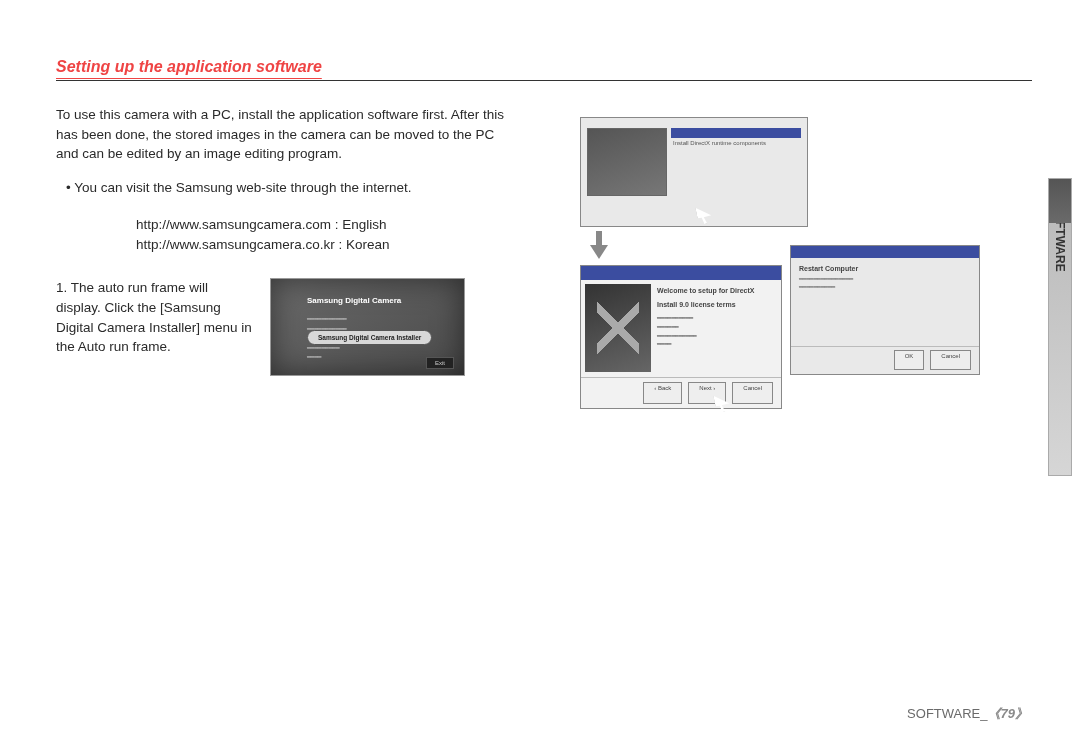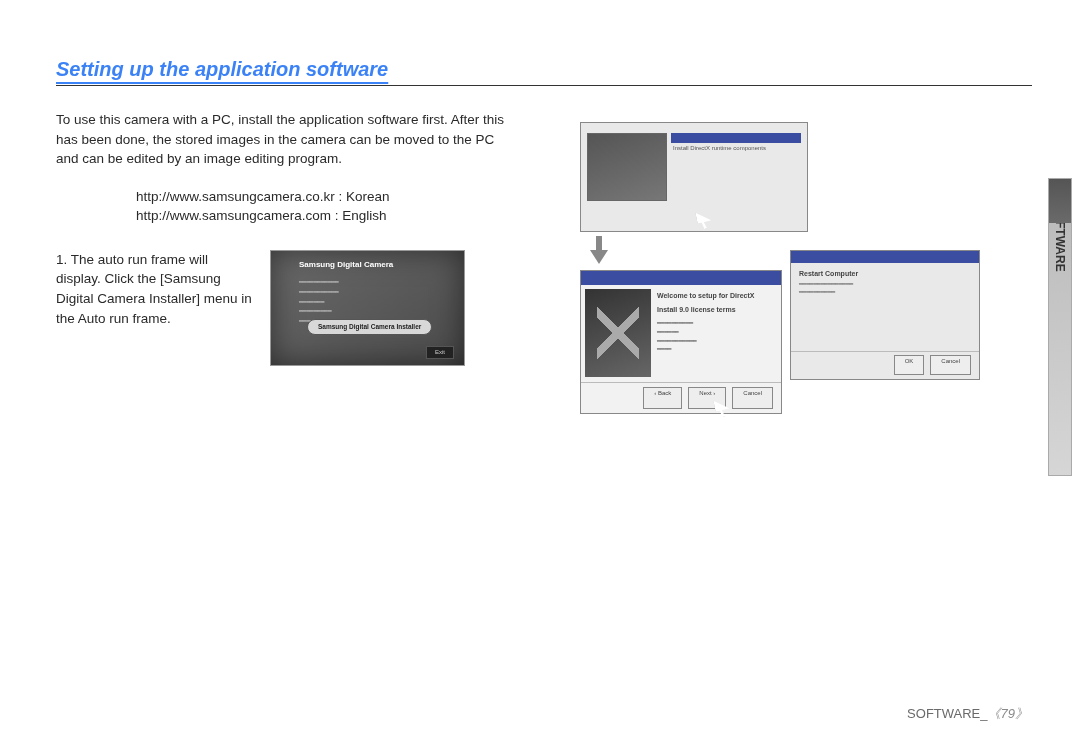--- a/index.html
+++ b/index.html
@@ -5,47 +5,48 @@
   html,body{margin:0;padding:0;background:#fff;}
   body{
     width:1080px;height:745px;
     font-family:Arial,Helvetica,sans-serif;
     color:#222;
     position:relative;
     box-sizing:border-box;
     padding:48px 48px 0 56px;
   }
   .title{
-    font-size:20px;
+    font-size:16px;
     font-style:italic;
     font-weight:bold;
-    color:#3b82f6;
+    color:#ef4444;
     text-decoration:underline;
     text-underline-offset:6px;
     border-bottom:1px solid #333;
     padding-bottom:4px;
     margin:10px 0 24px 0;
   }
   .cols{display:flex;gap:48px;}
   .col{flex:1;font-size:13.5px;line-height:1.45;color:#2a2a2a;}
   .col p{margin:0 0 14px 0;}
   .bullet{padding-left:10px;}
   .urls{padding:4px 0 20px 80px;}
 
   .step1{display:flex;gap:14px;align-items:flex-start;margin-top:4px;}
   .step1-text{width:200px;}
 
   .autorun-box{
-    width:195px;height:116px;
+    width:195px;height:98px;
     background:linear-gradient(145deg,#6a6a6a,#4a4a4a);
     border:1px solid #999;
     box-shadow:inset 0 0 30px rgba(0,0,0,.5);
     position:relative;
     color:#fff;
     font-size:7px;
+    padding:8px;
     box-sizing:border-box;
   }
   .autorun-box .hdr{font-weight:bold;font-size:8px;margin:8px 0 8px 28px;}
   .autorun-box .lines{margin-left:28px;line-height:1.6;color:#ccc;font-size:6px;}
   .autorun-box .btn1{
     position:absolute;left:36px;bottom:30px;
     background:#d8d8d8;color:#222;
     border:1px solid #555;border-radius:8px;
     padding:2px 10px;font-size:6.5px;font-weight:bold;
   }
@@ -155,34 +156,35 @@
   }
   .side-tab .dark{
     position:absolute;top:0;left:0;right:0;height:44px;
     background:linear-gradient(#555,#6a6a6a);
   }
 
   .footer{
     position:absolute;right:52px;bottom:22px;
     font-size:13px;color:#6a6a6a;
   }
-  .footer .pg{font-weight:normal;font-style:italic;color:#8a8a8a;}
+  .footer .pg{font-weight:bold;font-style:italic;color:#8a8a8a;}
 </style>
 </head>
 <body>
 
 <h1 class="title">Setting up the application software</h1>
 
 <div class="cols">
 
   <div class="col">
     <p>To use this camera with a PC, install the application software first. After this has been done, the stored images in the camera can be moved to the PC and can be edited by an image editing program.</p>
+    <p class="bullet">• You can visit the Samsung web-site through the internet.</p>
     <div class="urls">
+      <div>http://www.samsungcamera.com : English</div>
       <div>http://www.samsungcamera.co.kr : Korean</div>
-      <div>http://www.samsungcamera.com : English</div>
     </div>
 
     <div class="step1">
       <div class="step1-text">1. The auto run frame will display. Click the [Samsung Digital Camera Installer] menu in the Auto run frame.</div>
       <div class="autorun-box">
         <div class="hdr">Samsung Digital Camera</div>
         <div class="lines">
           ━━━━━━━━━━━<br>━━━━━━━━━━━<br>━━━━━━━<br>━━━━━━━━━<br>━━━━
         </div>
         <div class="btn1">Samsung Digital Camera Installer</div>

